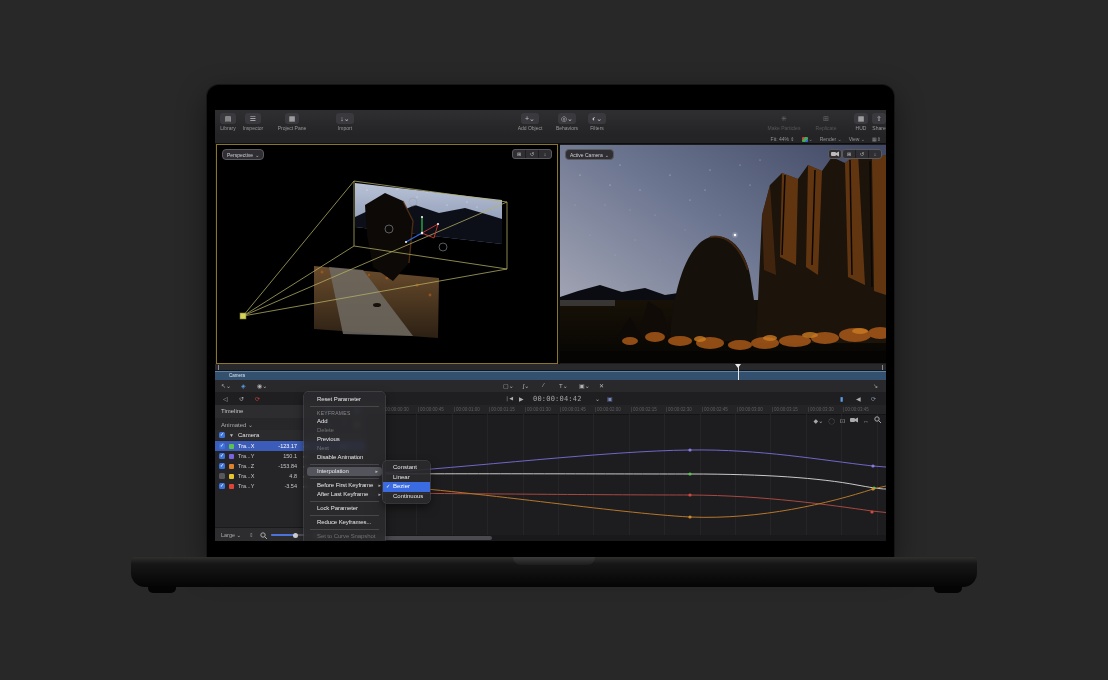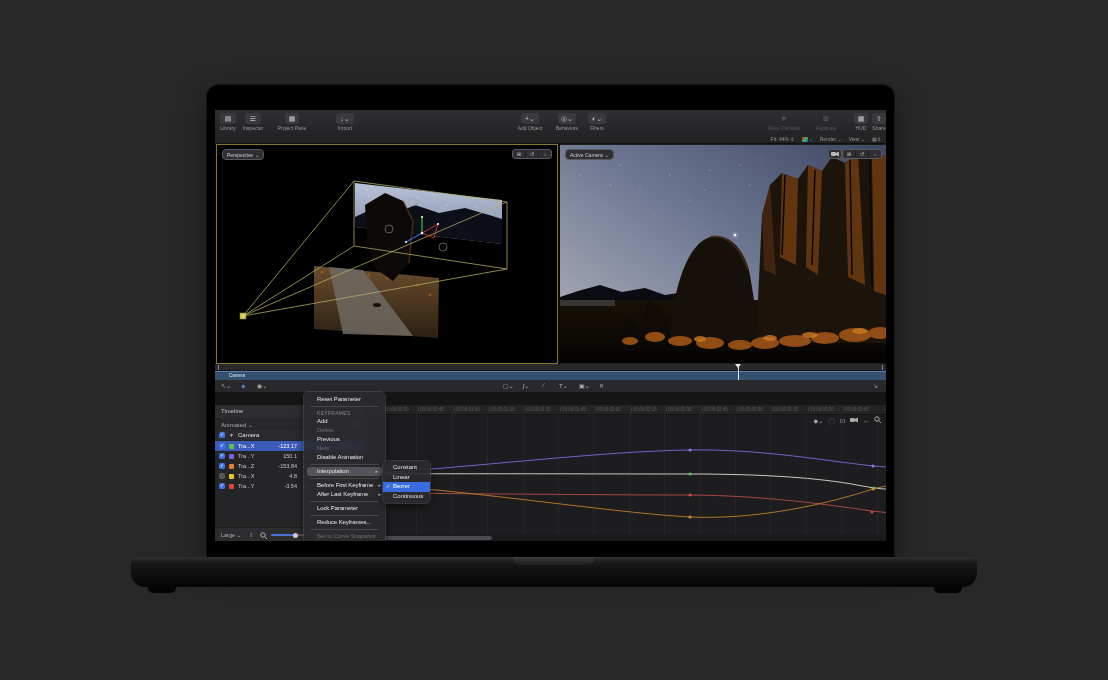--- a/index.html
+++ b/index.html
@@ -386,20 +386,33 @@
           <span class="t" style="left:42px;">◉<span class="chev">⌄</span></span>
           <span class="t" style="left:288px;">▢<span class="chev">⌄</span></span>
           <span class="t" style="left:308px;">ʃ<span class="chev">⌄</span></span>
           <span class="t" style="left:328px;">∕</span>
           <span class="t" style="left:344px;">T<span class="chev">⌄</span></span>
           <span class="t" style="left:364px;">▣<span class="chev">⌄</span></span>
           <span class="t" style="left:384px;">✕</span>
           <span class="t" style="left:658px;">↘</span>
         </div>
 
+        <div class="transrow">
+          <span class="t" style="left:8px;">◁</span>
+          <span class="t" style="left:24px;">↺</span>
+          <span class="t" style="left:40px;color:#d04038;">⟳</span>
+          <span class="t" style="left:290px;font-size:5px;">❘◀</span>
+          <span class="t" style="left:304px;">▶</span>
+          <span class="tc">00:00:04:42</span>
+          <span class="t" style="left:380px;"><span class="chev">⌄</span></span>
+          <span class="t" style="left:392px;color:#7a88c0;">▣</span>
+          <span class="t" style="left:625px;color:#5b9ce8;">▮</span>
+          <span class="t" style="left:641px;">◀</span>
+          <span class="t" style="left:656px;color:#8a9ab8;">⟳</span>
+        </div>
 
         <div class="timing">
 
           <div class="lpanel">
             <div class="lphead">
               <span class="ttl">Timeline</span>
               <span style="position:absolute;right:34px;top:2px;font-size:7px;color:#5b9ce8;">▦</span>
               <span style="position:absolute;right:20px;top:2px;font-size:7px;color:#5b9ce8;">◯</span>
               <span style="position:absolute;right:5px;top:2px;font-size:7px;color:#5b9ce8;">▤</span>
             </div>

